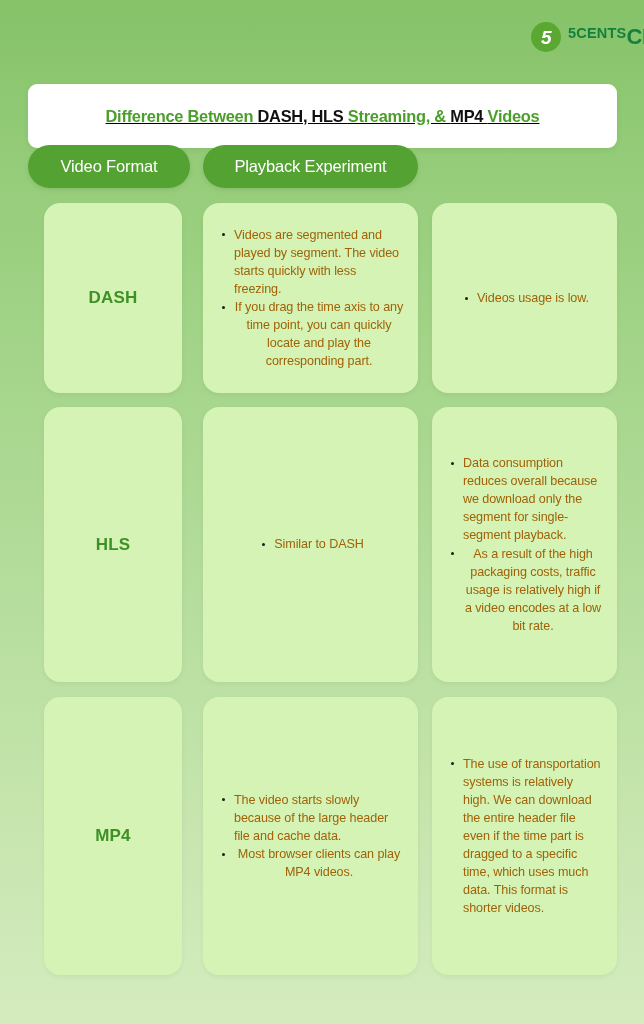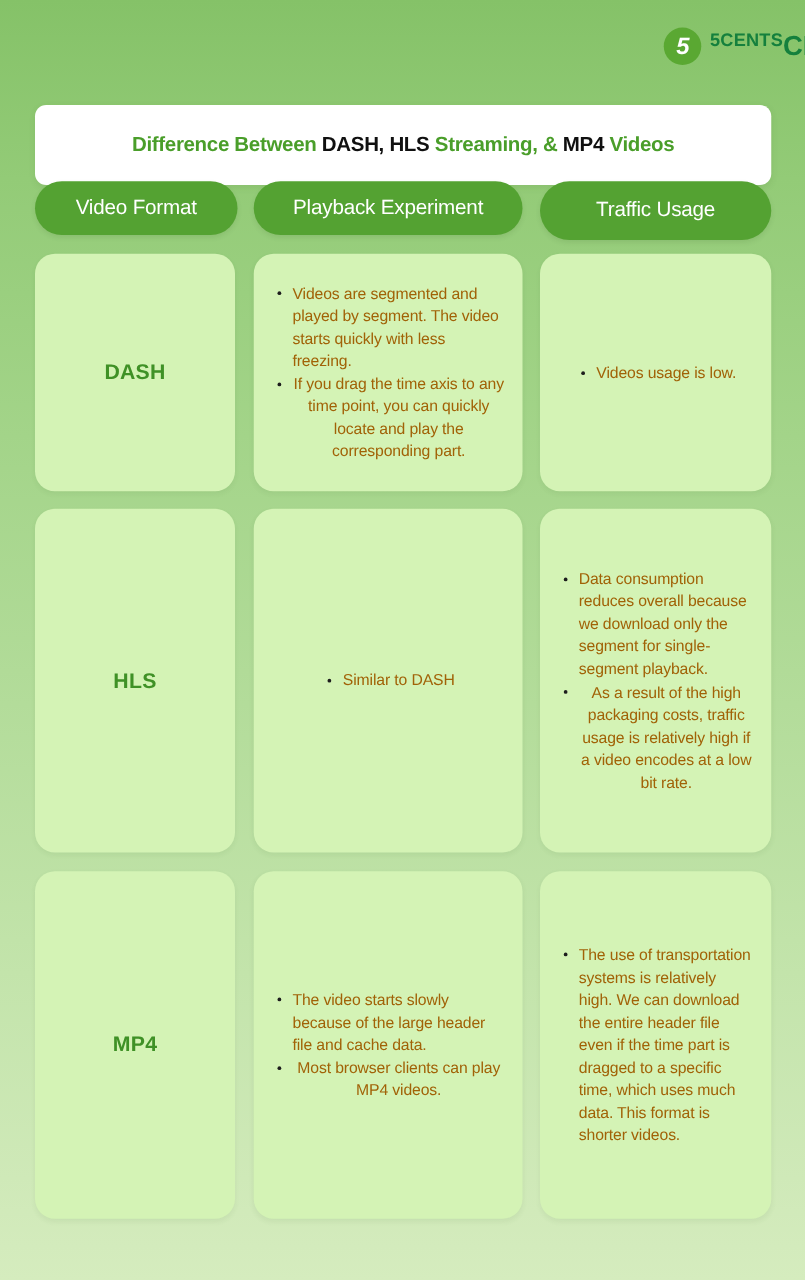--- a/index.html
+++ b/index.html
@@ -75,20 +75,21 @@
     top: 84px;
     left: 28px;
     width: 589px;
     height: 64px;
     background: #ffffff;
     border-radius: 9px;
     display: flex;
     align-items: center;
     justify-content: center;
     box-shadow: 0 2px 5px rgba(60,100,40,0.10);
+    text-decoration: underline;
   }
   .title-text {
     font-size: 16.4px;
     font-weight: bold;
     letter-spacing: -0.25px;
     white-space: nowrap;
   }
   .title-text .g { color: #4a9e2a; }
   .title-text .k { color: #101010; }
 
@@ -123,21 +124,21 @@
 
   
   .card {
     position: absolute;
     background: #d4f3b5;
     border-radius: 16px;
     box-shadow: 0 2px 4px rgba(60,100,40,0.07);
   }
 
   
-  .col-1 { left: 28px;  width: 160px; }
+  .col-1 { left: 44px;  width: 138px; }
   .col-2 { left: 203px; width: 215px; }
   .col-3 { left: 432px; width: 185px; }
 
   
   .row-1 { top: 203px; height: 190px; }
   .row-2 { top: 407px; height: 275px; }
   .row-3 { top: 697px; height: 278px; }
 
   .format-label {
     width: 100%;
@@ -210,23 +211,20 @@
   <div class="title-bar">
     <div class="title-text"><span class="g">Difference Between </span><span class="k">DASH, HLS </span><span class="g">Streaming, &amp; </span><span class="k">MP4 </span><span class="g">Videos</span></div>
   </div>
 
   <div class="pill pill-1">
     <span>Video Format</span>
   </div>
   <div class="pill pill-2">
     <span>Playback Experiment</span>
   </div>
-  <div class="pill pill-3">
-    <span>Traffic Usage</span>
-  </div>
 
   <div class="card col-1 row-1">
     <div class="format-label">DASH</div>
   </div>
   <div class="card col-2 row-1">
     <div class="cell-body">
       <ul class="bullets">
         <li>Videos are segmented and played by segment. The video starts quickly with less freezing.</li>
         <li>If you drag the time axis to any time point, you can quickly locate and play the corresponding part.</li>
       </ul>

